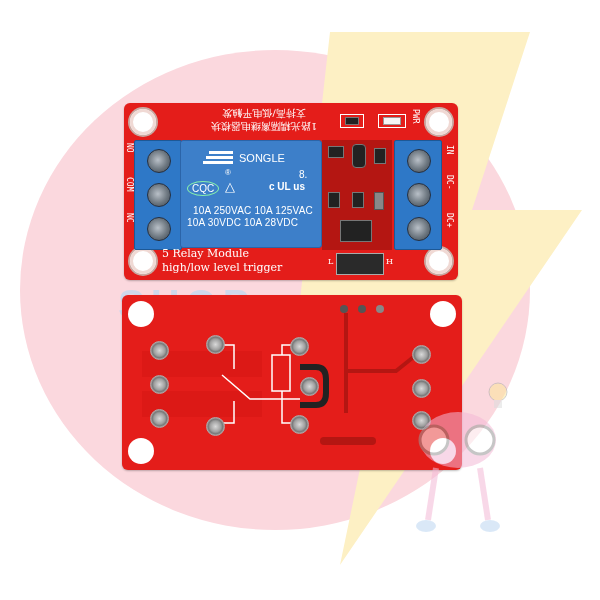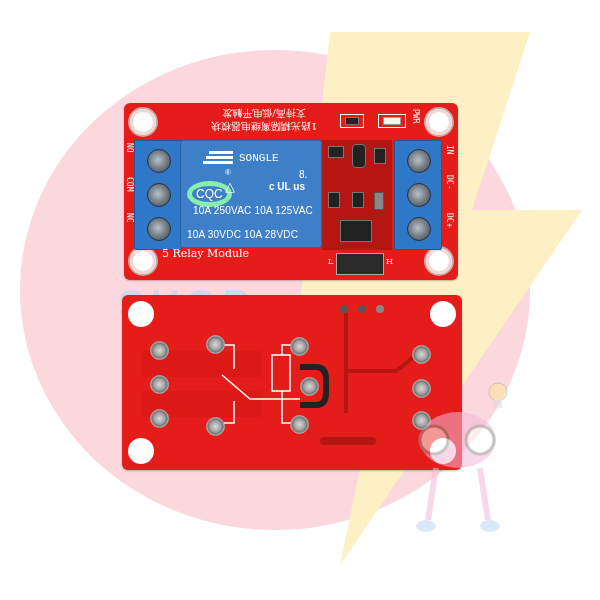--- a/index.html
+++ b/index.html
@@ -56,28 +56,28 @@
   <div class="abs pin-side" style="left:10px;top:40px">NO</div>
   <div class="abs pin-side" style="left:10px;top:74px">COM</div>
   <div class="abs pin-side" style="left:10px;top:110px">NC</div>
 
   <div class="abs relay" style="left:56px;top:37px;width:140px;height:106px">
     <div class="abs" style="left:22px;top:10px;width:30px;height:16px">
       <div style="height:3px;background:#fff;margin-bottom:2px;margin-left:6px"></div>
       <div style="height:3px;background:#fff;margin-bottom:2px;margin-left:3px"></div>
       <div style="height:3px;background:#fff"></div>
     </div>
-    <div class="abs" style="left:58px;top:11px;font-size:11px;font-family:Liberation Mono, monospace">SONGLE</div>
+    <div class="abs" style="left:58px;top:11px;font-size:11px;font-family:Liberation Sans, sans-serif">SONGLE</div>
     <div class="abs" style="left:44px;top:27px;font-size:8px">®</div>
-    <div class="abs" style="left:6px;top:40px;font-size:12px;border:5px solid #86efac;border-radius:50%;padding:1px 4px">CQC</div>
+    <div class="abs" style="left:6px;top:40px;font-size:10px;border:1px solid #86efac;border-radius:50%;padding:1px 4px">CQC</div>
     <div class="abs" style="left:44px;top:38px;font-size:13px">△</div>
     <div class="abs" style="left:88px;top:40px;font-size:10px;font-weight:bold">c UL us</div>
     <div class="abs" style="left:118px;top:28px;font-size:10px">8.</div>
     <div class="abs relay-line" style="left:12px;top:64px">10A 250VAC  10A 125VAC</div>
-    <div class="abs relay-line" style="left:6px;top:88px">10A  30VDC  10A 28VDC</div>
+    <div class="abs relay-line" style="left:6px;top:76px">10A  30VDC  10A 28VDC</div>
   </div>
 
   <div class="abs" style="left:198px;top:37px;width:70px;height:110px;background:#b41612">
     <div class="abs smd" style="left:6px;top:6px;width:14px;height:10px"></div>
     <div class="abs smd" style="left:30px;top:4px;width:12px;height:22px;border-radius:4px"></div>
     <div class="abs smd" style="left:52px;top:8px;width:10px;height:14px"></div>
     <div class="abs smd" style="left:6px;top:52px;width:10px;height:14px"></div>
     <div class="abs smd" style="left:30px;top:52px;width:10px;height:14px"></div>
     <div class="abs" style="left:52px;top:52px;width:8px;height:16px;background:#888;border:1px solid #555"></div>
     <div class="abs smd" style="left:18px;top:80px;width:30px;height:20px"></div>
@@ -86,20 +86,21 @@
   <div class="abs terminal" style="left:270px;top:37px;width:46px;height:108px">
     <div class="abs screw" style="left:12px;top:8px"></div>
     <div class="abs screw" style="left:12px;top:42px"></div>
     <div class="abs screw" style="left:12px;top:76px"></div>
   </div>
   <div class="abs pin-side" style="left:330px;top:42px">IN</div>
   <div class="abs pin-side" style="left:330px;top:72px">DC-</div>
   <div class="abs pin-side" style="left:330px;top:110px">DC+</div>
 
   <div class="abs silk" style="left:38px;top:144px;font-size:11px">5 Relay  Module</div>
+  <div class="abs silk" style="left:38px;top:158px;font-size:11px">high/low level trigger</div>
 
   <div class="abs silk" style="left:204px;top:154px;font-size:8px">L</div>
   <div class="abs" style="left:212px;top:150px;width:46px;height:20px;background:#2a2a2a;border:1px solid #aaa"></div>
   <div class="abs silk" style="left:262px;top:154px;font-size:8px">H</div>
 </div>
 
 <div id="board-bottom" class="abs pcb">
   <div class="abs hole" style="left:6px;top:6px;box-shadow:none;background:#fff"></div>
   <div class="abs hole" style="right:6px;top:6px;box-shadow:none;background:#fff"></div>
   <div class="abs hole" style="left:6px;bottom:6px;box-shadow:none;background:#fff"></div>

